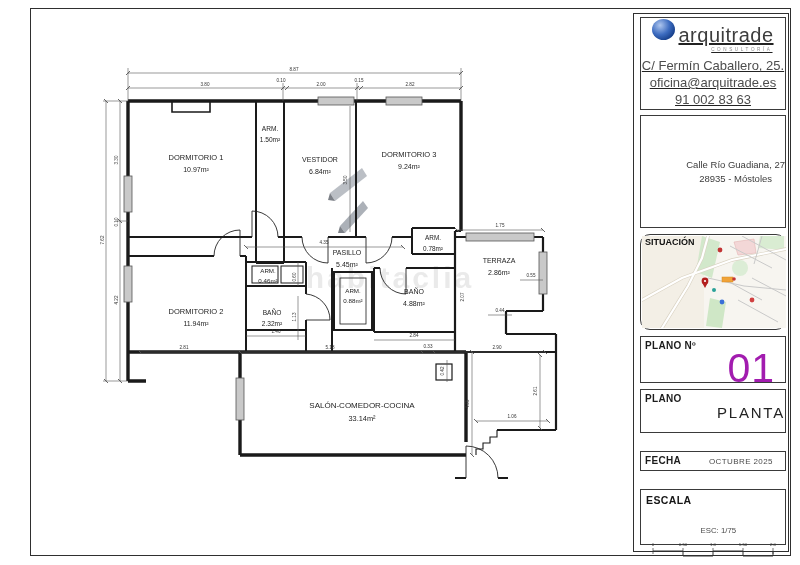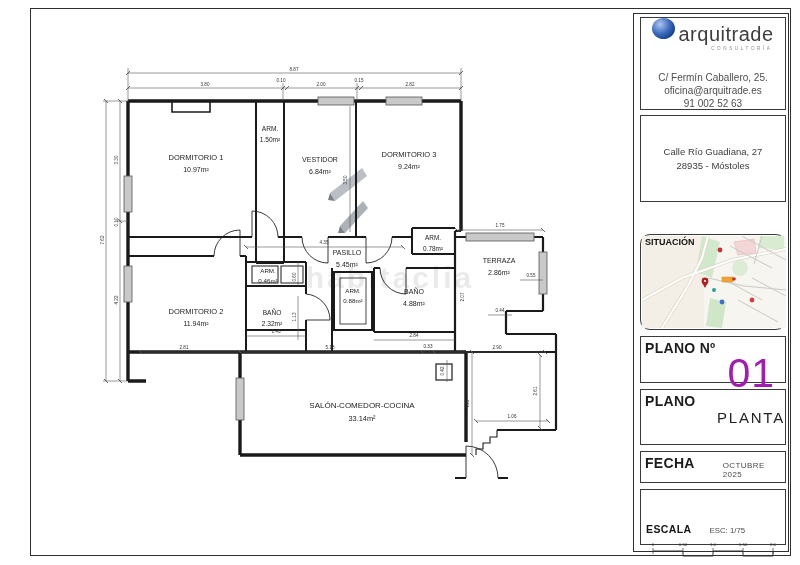--- a/index.html
+++ b/index.html
@@ -5,50 +5,50 @@
 <style>
   html,body{margin:0;padding:0;background:#ffffff;}
   .page{position:relative;width:800px;height:565px;background:#fff;overflow:hidden;
         font-family:"Liberation Sans","DejaVu Sans",sans-serif;color:#222;}
   .sheet-border{position:absolute;left:30px;top:8px;width:761px;height:548px;
         border:1.2px solid #2f2f2f;box-sizing:border-box;}
   .col-border{position:absolute;left:633px;top:13px;width:156px;height:539px;
         border:1px solid #2f2f2f;box-sizing:border-box;background:#fff;}
   .tb-box{position:absolute;left:640px;width:146px;border:1px solid #3a3a3a;
         box-sizing:border-box;background:#fff;}
-  .tb-label{font-size:14px;font-weight:bold;color:#1c1c1c;padding:3px 0 0 4px;letter-spacing:.3px;}
-  
-  .logo-box{top:17px;height:93px;display:flex;flex-direction:column;align-items:center;justify-content:center;}
+  .tb-label{font-size:10px;font-weight:bold;color:#1c1c1c;padding:3px 0 0 4px;letter-spacing:.3px;}
+  
+  .logo-box{top:17px;height:93px;display:flex;flex-direction:column;align-items:center;justify-content:flex-end;text-decoration:underline;}
   .logo-row{display:flex;align-items:flex-start;gap:3px;}
   .sphere{width:23px;height:21px;border-radius:50%;margin-top:0px;
         background:radial-gradient(circle at 35% 30%, #aec6ee 0%, #3d6cc0 45%, #123a85 80%, #0b2a63 100%);}
   .brand-col{display:flex;flex-direction:column;align-items:flex-end;}
   .brand{font-size:20px;color:#3d3d3d;letter-spacing:.5px;line-height:1;margin-top:6px;}
   .tagline{font-size:4.6px;color:#8c8c8c;letter-spacing:2.6px;margin-top:2px;margin-right:1px;}
-  .logo-addr{font-size:10px;color:#4d4d4d;text-align:center;line-height:1.3;margin-top:20px;}
-  
-  .addr-box{top:115px;height:87px;display:flex;align-items:center;justify-content:center;}
+  .logo-addr{font-size:13px;color:#4d4d4d;text-align:center;line-height:1.3;margin-top:6px;}
+  
+  .addr-box{top:115px;height:113px;display:flex;align-items:center;justify-content:flex-end;}
   .addr-text{font-size:9.5px;color:#3c3c3c;text-align:center;line-height:1.45;}
   
   .sit-box{top:234px;height:96px;border-radius:10px;}
   .sit-label{position:absolute;left:4px;top:2px;font-size:9px;font-weight:bold;color:#111;z-index:2;}
   .sit-map{position:absolute;left:1px;top:1px;right:1px;bottom:1px;}
   
   .pno-box{top:336px;height:47px;}
   .pno-value{font-size:41px;color:#a21caf;text-align:right;padding-right:10px;margin-top:-6px;letter-spacing:1px;font-weight:400;}
   
-  .plano-box{top:389px;height:56px;}
+  .plano-box{top:389px;height:44px;}
   .plano-value{font-size:15px;color:#232323;text-align:right;letter-spacing:1.8px;}
   
-  .fecha-box{top:451px;height:32px;}
+  .fecha-box{top:451px;height:20px;}
   .fecha-row{display:flex;align-items:baseline;}
   .fecha-value{font-size:8px;color:#4a4a4a;margin:2px 0 0 28px;letter-spacing:.4px;}
   
   .esc-box{top:489px;height:56px;}
-  .esc-row{display:flex;align-items:flex-end;gap:18px;padding:4px 0 0 5px;}
+  .esc-row{display:flex;align-items:flex-start;gap:9px;padding:4px 0 0 5px;}
   .esc-label{font-size:10.5px;font-weight:bold;color:#161616;letter-spacing:.4px;}
   .esc-value{font-size:7.8px;color:#4a4a4a;margin-top:32px;}
   .plan-svg{position:absolute;left:0;top:0;}
 </style>
 </head>
 <body>
 
 <div class="page">
   <div class="sheet-border"></div>
 
@@ -186,21 +186,21 @@
     <div class="logo-row">
       <div class="sphere"></div>
       <div class="brand-col">
         <div class="brand">arquitrade</div>
         <div class="tagline">CONSULTORÍA</div>
       </div>
     </div>
     <div class="logo-addr">
       <div>C/ Fermín Caballero, 25.</div>
       <div>oficina@arquitrade.es</div>
-      <div>91 002 52 63</div>
+      <div>91 002 83 63</div>
     </div>
   </div>
 
   <div class="tb-box addr-box">
     <div class="addr-text">
       <div>Calle Río Guadiana, 27</div>
       <div>28935 - Móstoles</div>
     </div>
   </div>
 

